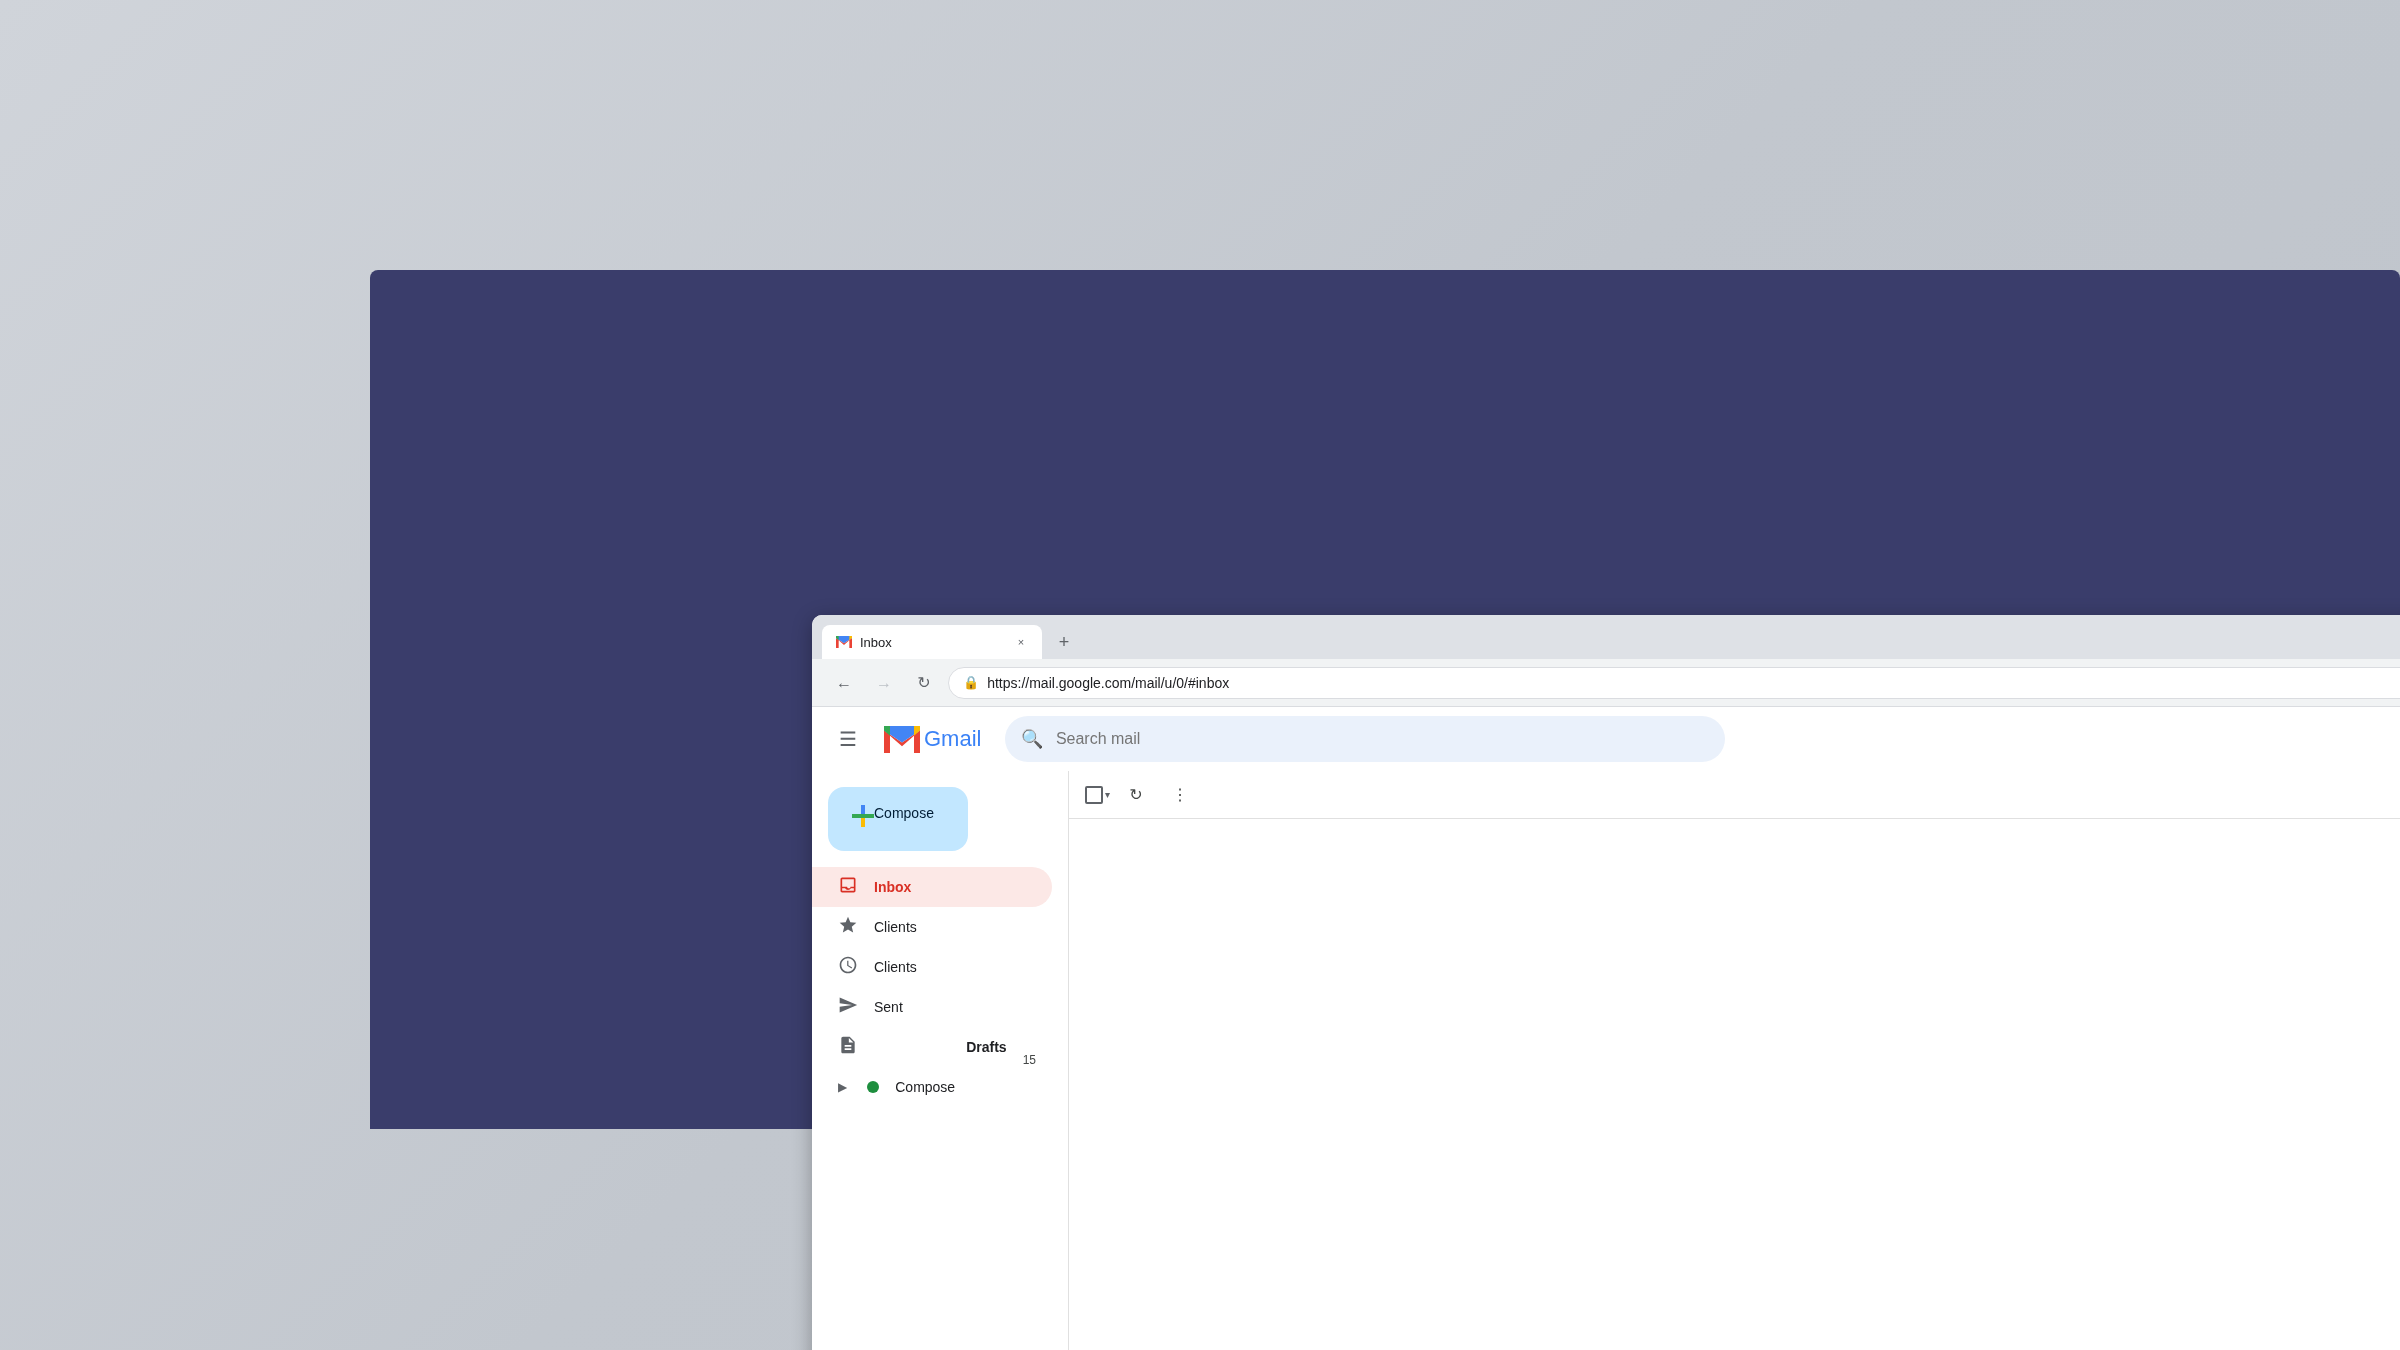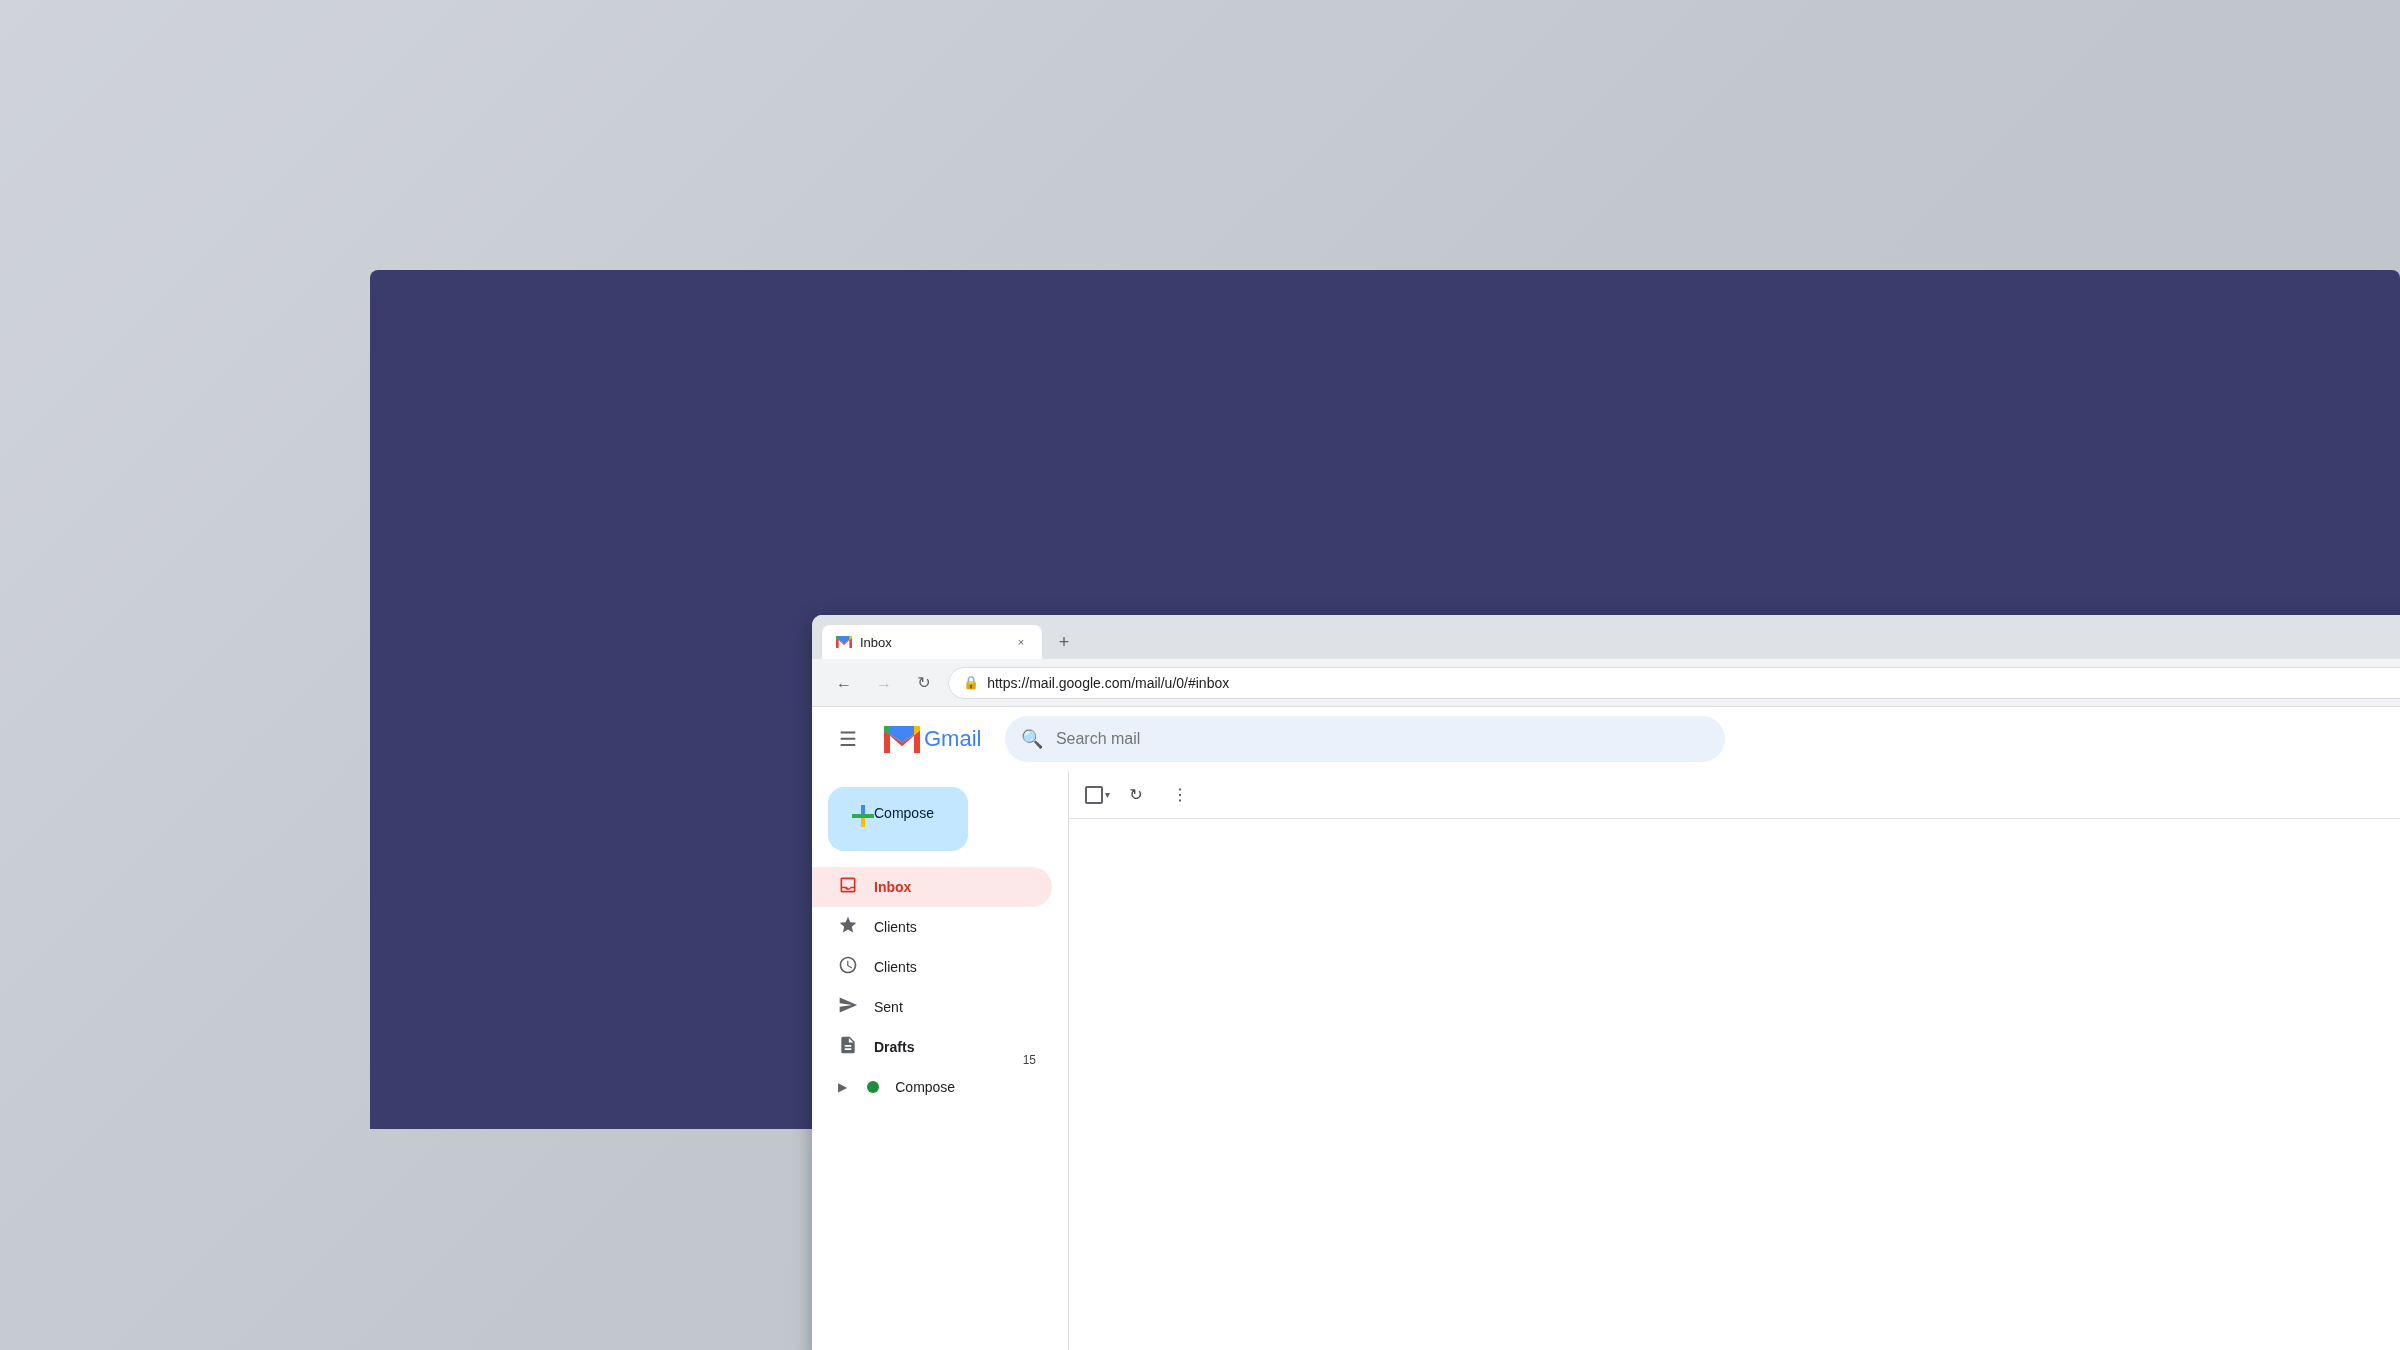--- a/index.html
+++ b/index.html
@@ -492,21 +492,21 @@
               </span>
               <span class="sidebar-label">Sent</span>
             </div>
 
             <div class="sidebar-item">
               <span class="sidebar-icon">
                 <svg width="20" height="20" viewBox="0 0 24 24" fill="#5f6368">
                     <path d="M14 2H6c-1.1 0-1.99.9-1.99 2L4 20c0 1.1.89 2 1.99 2H18c1.1 0 2-.9 2-2V8l-6-6zm2 16H8v-2h8v2zm0-4H8v-2h8v2zm-3-5V3.5L18.5 9H13z"></path>
                   </svg>
               </span>
-              <span class="sidebar-label" style="font-weight:700;">Drafts</span>
+              <span class="sidebar-label" style="font-weight:700;text-align:right;">Drafts</span>
               <span class="sidebar-count">15</span>
             </div>
 
             <div class="sidebar-item sidebar-item-clients">
               <span class="expand-arrow">▶</span>
               <span class="client-dot" style="width:12px;height:12px;background:#1e8e3e;border-radius:50%;flex-shrink:0;"></span>
               <span class="sidebar-label">Compose</span>
             </div>
 
           </div>

